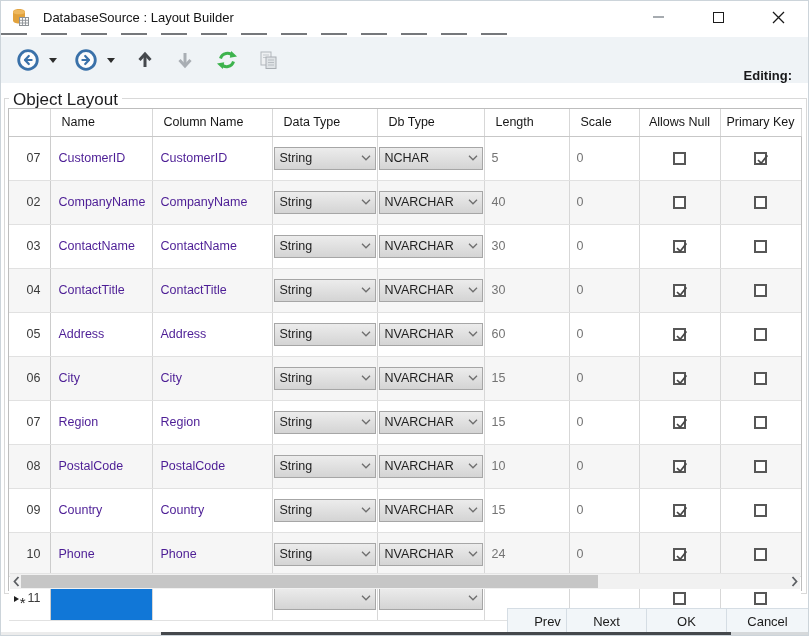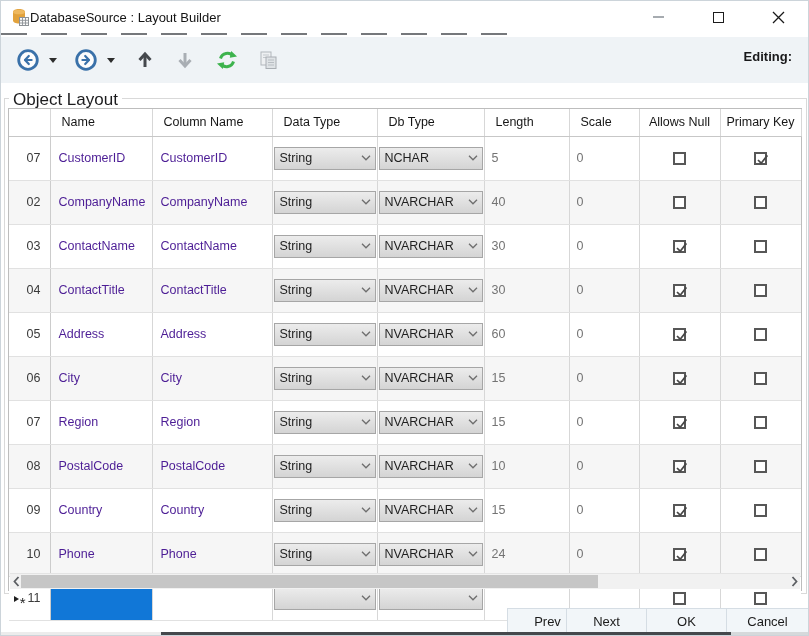--- a/index.html
+++ b/index.html
@@ -5,36 +5,36 @@
   html,body{margin:0;padding:0;background:#fff;}
   *{box-sizing:border-box;}
   .window{
     position:relative;width:809px;height:636px;background:#fff;
     font-family:"Liberation Sans",sans-serif;color:#1a1a1a;
     border:1px solid #ccd4da;overflow:hidden;
   }
   
   .titlebar{position:absolute;top:0;left:0;right:0;height:32px;display:flex;align-items:center;background:#fff;}
   .app-icon{margin-left:10px;width:18px;height:18px;flex:0 0 auto;}
-  .title-text{margin-left:1px;font-size:13px;color:#141414;}
+  .title-text{margin-left:14px;font-size:13px;color:#141414;}
   .caption-buttons{position:absolute;right:0;top:0;height:32px;display:flex;}
   .cap-btn{width:60px;height:32px;display:flex;align-items:center;justify-content:center;cursor:default;}
   .min-glyph{width:11px;height:2px;background:#a6abb0;}
   .max-glyph{width:11px;height:11px;border:1px solid #1c1c1c;background:#fff;}
   .titlebar-artifact{
     position:absolute;top:32px;left:0;width:520px;height:2px;
     background:repeating-linear-gradient(90deg,#53565a 0 26px,transparent 26px 40px);
     opacity:.8;
   }
   
   .toolbar{position:absolute;top:36px;left:0;right:0;height:46px;background:#eff3f6;display:flex;align-items:center;}
   .tb-left{display:flex;align-items:center;padding-left:10px;gap:0;}
   .tbtn{height:34px;display:flex;align-items:center;justify-content:center;padding:0 5px;}
   .tbtn.narrow{padding:0 4px;}
-  .editing-wrap{position:absolute;right:9px;top:12px;height:100%;display:flex;align-items:flex-start;}
+  .editing-wrap{position:absolute;right:9px;top:0;height:100%;display:flex;align-items:flex-end;}
   .editing-label{font-size:13px;font-weight:700;color:#18181a;margin-right:7px;}
   .editing-combo{position:relative;width:193px;height:24px;background:#fff;display:flex;align-items:center;}
   .editing-combo .val{font-size:13px;padding-left:6px;color:#141414;}
   .editing-combo .caret{position:absolute;right:6px;top:10px;}
   
   .groupbox{position:absolute;left:3px;top:97px;width:803px;height:496px;border:1px solid #d9d9d9;}
   .gb-label{position:absolute;top:-9px;left:4px;background:#fff;padding:0 4px;font-size:17px;color:#1c1c1e;}
   
   .grid-control{position:absolute;left:7px;top:107px;width:794px;height:483px;border:1px solid #bdbdbd;background:#fff;}
   table.grid{border-collapse:collapse;table-layout:fixed;width:792px;font-size:12.5px;color:#3a3a3a;}

